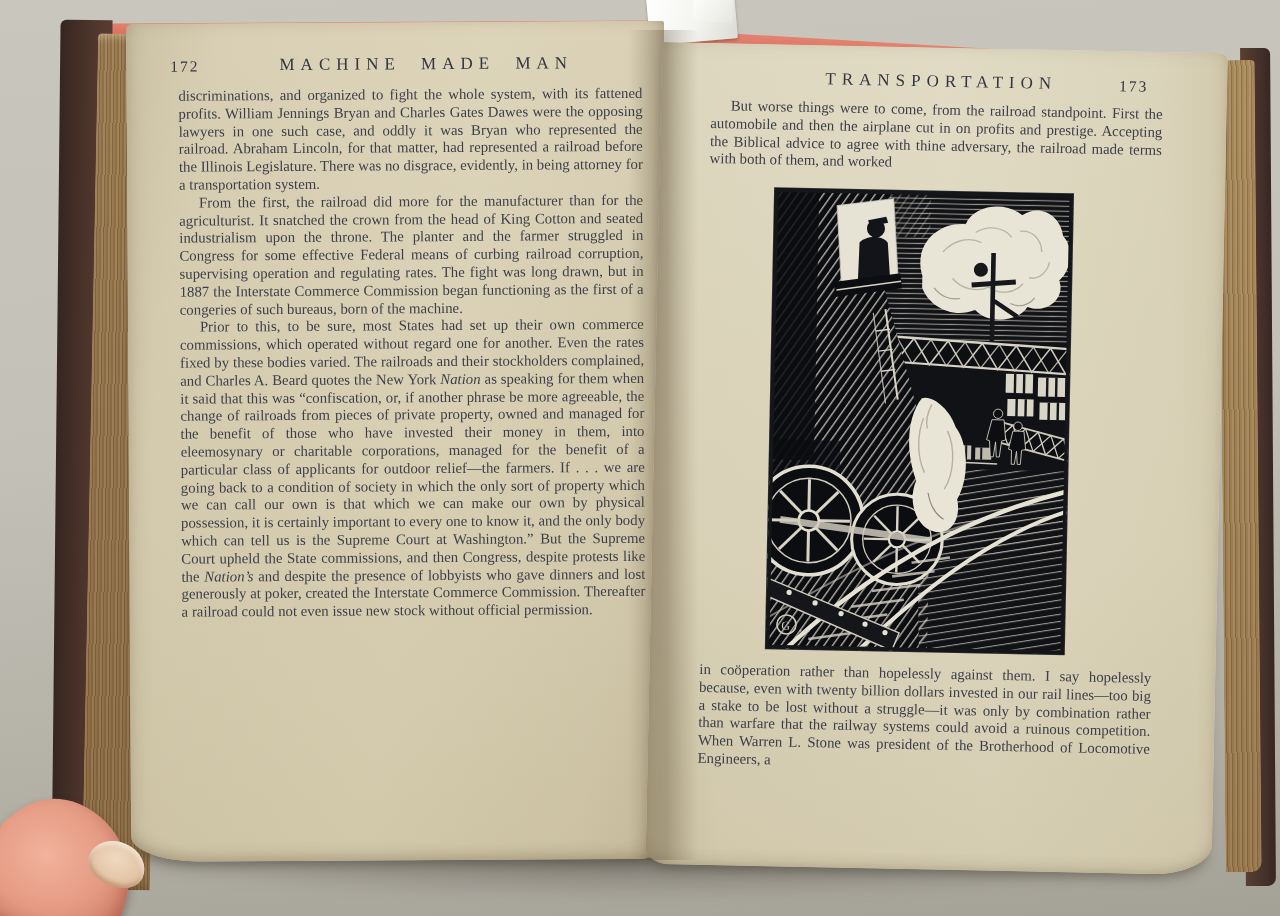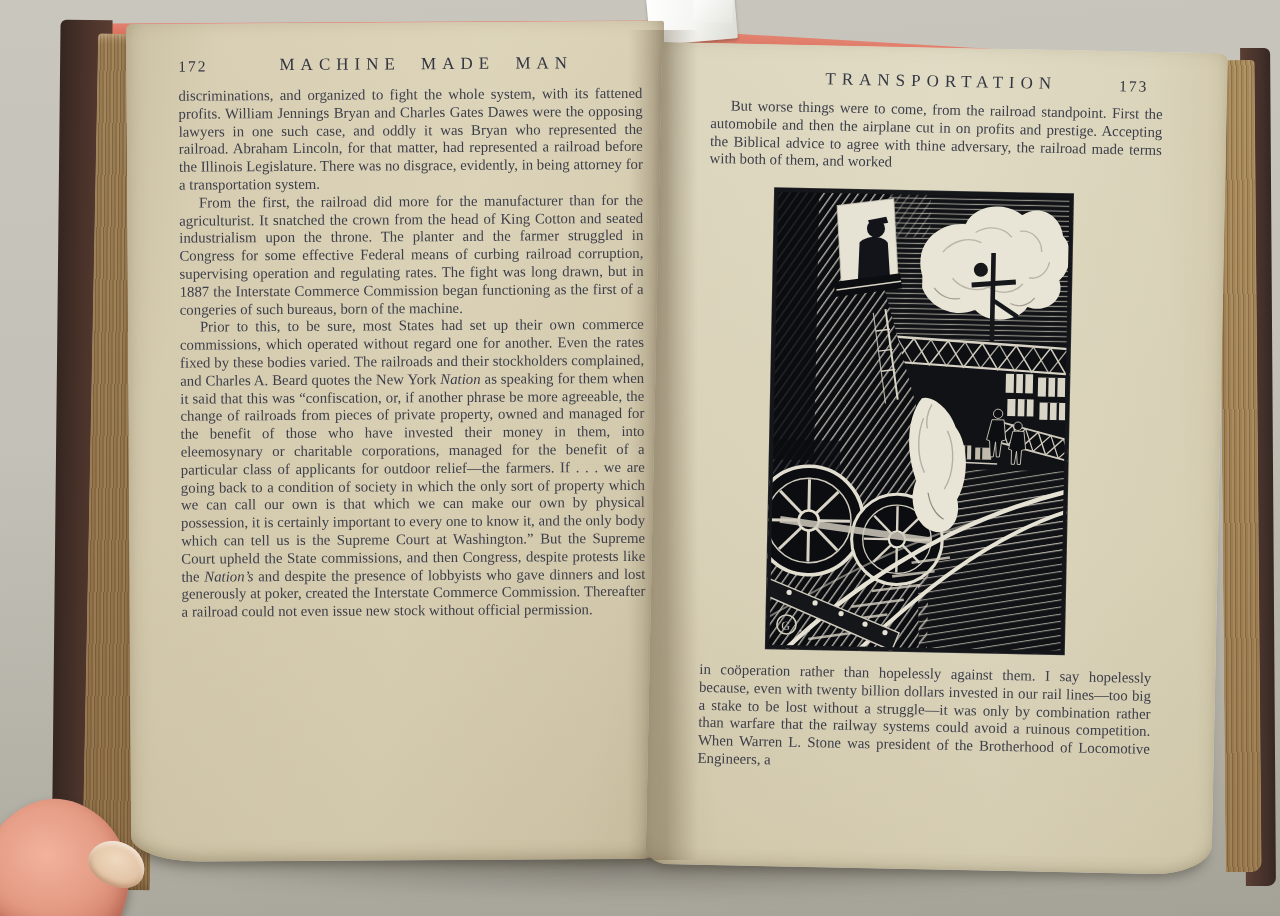--- a/index.html
+++ b/index.html
@@ -130,21 +130,21 @@
 <div class="rededge-top-left"></div>
 <div class="rededge-top-right"></div>
 <div class="white-tab"></div>
 <div class="shadow-under"></div>
 <div class="cover-left"></div>
 <div class="cover-right"></div>
 <div class="pageedge-left"></div>
 <div class="pageedge-right"></div>
 
 <div class="page page-left">
-  <div class="pagenum" style="left:52px;top:34px;">172</div>
+  <div class="pagenum" style="left:44px;top:34px;">172</div>
   <div class="runhead" style="left:90px;top:32px;width:420px;">MACHINE MADE MAN</div>
   <div class="bodytext" style="left:52px;top:64px;width:464px;">
     <p><span>discriminations, and organized to fight the whole system, with its fattened profits. William Jennings Bryan and Charles Gates Dawes were the opposing lawyers in one such case, and oddly it was Bryan who represented the railroad. Abraham Lincoln, for that matter, had represented a railroad before the Illinois Legislature. There was no disgrace, evidently, in being attorney for a transportation system.</span></p>
     <p class="indent"><span>From the first, the railroad did more for the manufacturer than for the agriculturist. It snatched the crown from the head of King Cotton and seated industrialism upon the throne. The planter and the farmer struggled in Congress for some effective Federal means of curbing railroad corruption, supervising operation and regulating rates. The fight was long drawn, but in 1887 the Interstate Commerce Commission began functioning as the first of a congeries of such bureaus, born of the machine.</span></p>
     <p class="indent"><span>Prior to this, to be sure, most States had set up their own commerce commissions, which operated without regard one for another. Even the rates fixed by these bodies varied. The railroads and their stockholders complained, and Charles A. Beard quotes the New York </span><i>Nation</i><span> as speaking for them when it said that this was “confiscation, or, if another phrase be more agreeable, the change of railroads from pieces of private property, owned and managed for the benefit of those who have invested their money in them, into eleemosynary or charitable corporations, managed for the benefit of a particular class of applicants for outdoor relief—the farmers. If . . . we are going back to a condition of society in which the only sort of property which we can call our own is that which we can make our own by physical possession, it is certainly important to every one to know it, and the only body which can tell us is the Supreme Court at Washington.” But the Supreme Court upheld the State commissions, and then Congress, despite protests like the </span><i>Nation’s</i><span> and despite the presence of lobbyists who gave dinners and lost generously at poker, created the Interstate Commerce Commission. Thereafter a railroad could not even issue new stock without official permission.</span></p>
   </div>
 </div>
 
 <div class="page page-right">
   <div class="runhead" style="left:70px;top:24px;width:420px;">TRANSPORTATION</div>

